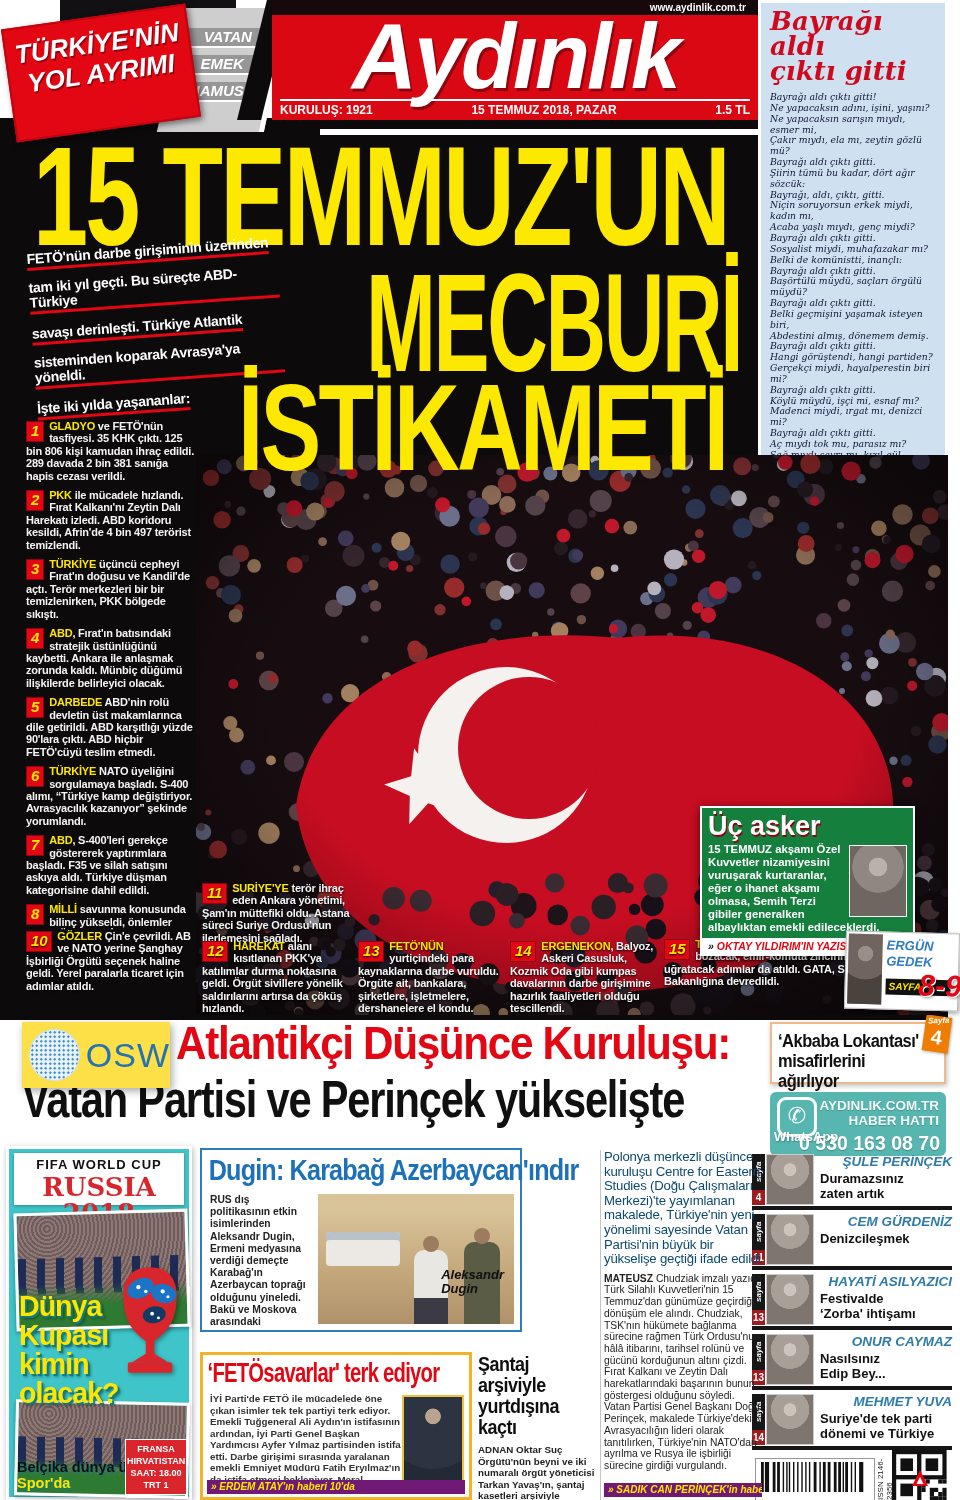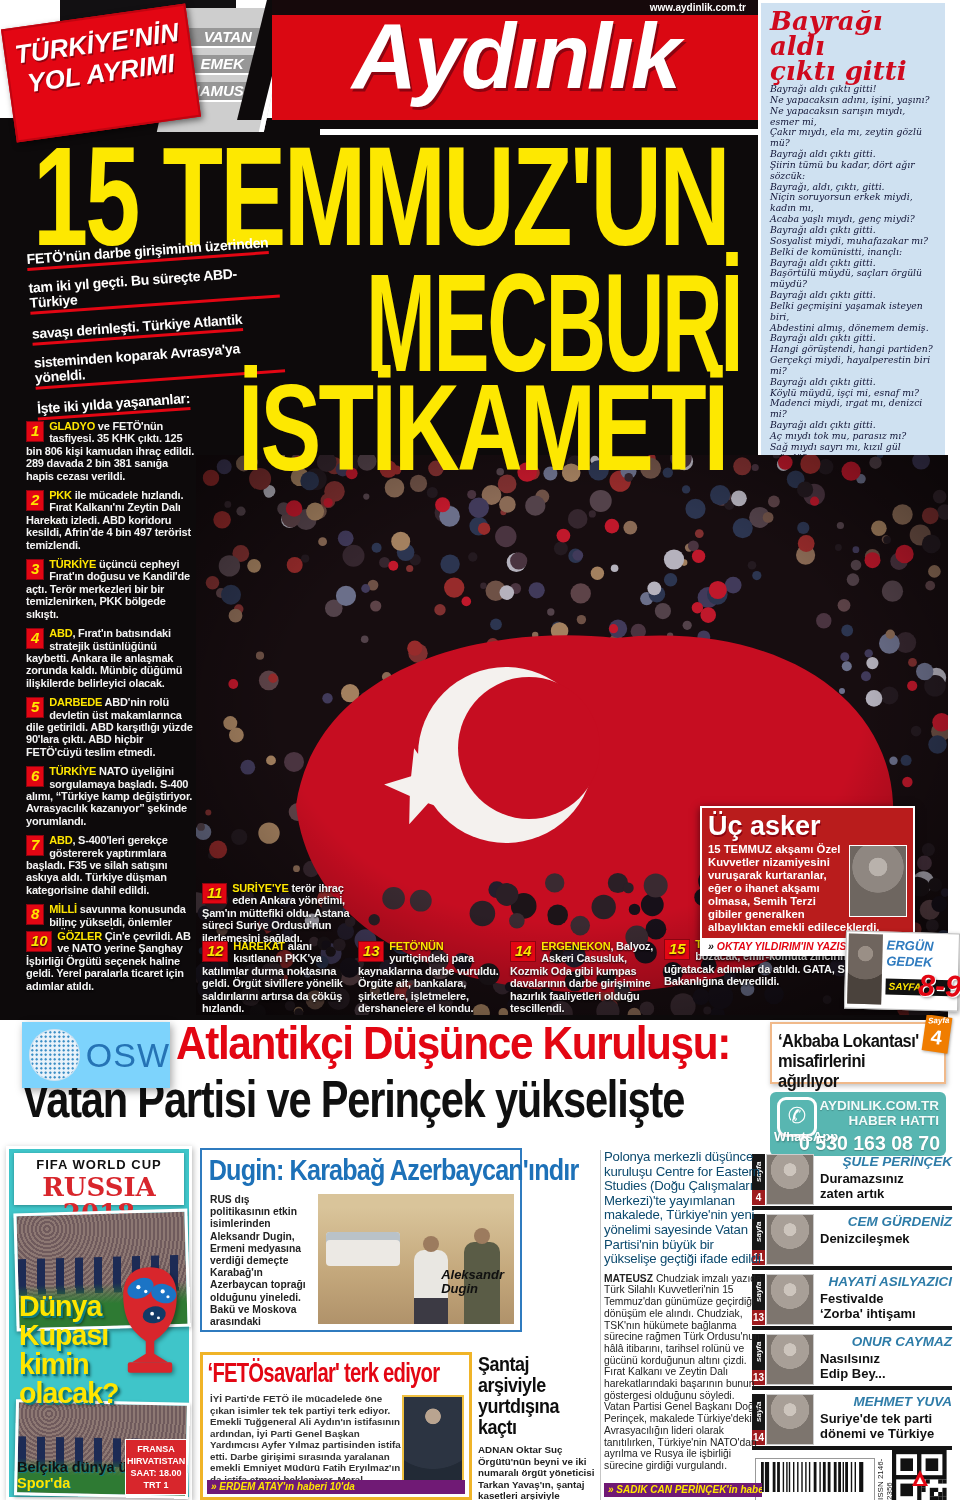--- a/index.html
+++ b/index.html
@@ -21,21 +21,21 @@
   #mast-red{left:272px;top:15px;width:486px;height:105px;background:#da0812}
   #mast-title{position:absolute;left:0;right:0;top:-8px;text-align:center;color:#fff;
               font:italic 900 90px/98px "Liberation Sans",sans-serif;letter-spacing:-3px;
               text-shadow:2px 3px 0 #8c0410;transform:scaleY(1.02)}
   #mast-bottom{position:absolute;left:8px;right:8px;bottom:2px;border-top:2px solid #fff;
                display:flex;justify-content:space-between;color:#fff;
                font:bold 12px/16px "Liberation Sans",sans-serif;padding-top:1px}
   
   #poem{left:758px;top:0;width:190px;height:662px;background:#cfe1f1;border:3px solid #fff;
         box-sizing:border-box;padding:6px 9px;overflow:hidden}
-  #poem-title{color:#cf0a1e;font:italic 900 26px/25px "DejaVu Serif",serif;}
+  #poem-title{color:#cf0a1e;font:italic 900 26px/25px "DejaVu Serif",serif;margin-bottom:8px}
   .poem-line{color:#101335;font:italic 500 9.3px/10.85px "DejaVu Serif",serif}
   
   #blackzone{left:0;top:118px;width:948px;height:902px;background:#0d0a0b}
   #white-rule{left:320px;top:129px;width:438px;height:6px;background:#fff}
   .hl{color:#fde801;font-weight:900;white-space:nowrap;letter-spacing:-3px;
       font-family:"Liberation Sans",sans-serif;transform-origin:left top;line-height:.8}
   #hl1{left:33px;top:140px;font-size:110px;transform:scaleX(.9) scaleY(1.28)}
   #hl2{left:366px;top:268px;font-size:105px;transform:scaleX(.8) scaleY(1.32);z-index:4}
   #hl3{left:238px;top:378px;font-size:100px;transform:scaleX(.91) scaleY(1.22);z-index:4}
   #lede{left:26px;top:250px;width:250px;transform:rotate(-4deg);transform-origin:left top}
@@ -45,41 +45,41 @@
   #photo svg{display:block}
   
   .item,.bitem{color:#f4f4f4;font:bold 11px/12.4px "Liberation Sans",sans-serif;letter-spacing:-.2px}
   .item{margin-bottom:7px}
   .inum{float:left;background:#e30613;color:#ffe600;font:italic 900 15px/16px "Liberation Sans",sans-serif;
         padding:1px 4px 2px;margin:1px 5px 1px 0;border:1px solid #8c0410}
   .ilead{color:#ffe600}
   #items-a{left:26px;top:420px;width:172px;height:510px;overflow:hidden;z-index:3}
   .bitem{position:absolute;z-index:4;text-shadow:0 1px 2px #000}
   
-  #ucasker{left:700px;top:806px;width:215px;background:#b91c1c;border:2px solid #fff;
+  #ucasker{left:700px;top:806px;width:215px;background:#15803d;border:2px solid #fff;
            box-sizing:border-box;padding:4px 6px 0;z-index:5;box-shadow:0 2px 8px rgba(0,0,0,.6)}
   #ucasker-title{color:#fff;font:900 27px/29px "Liberation Sans",sans-serif;text-shadow:1px 2px 0 #8c0410}
   #ucasker-body{color:#fff;font:bold 11.3px/13px "Liberation Sans",sans-serif;margin-top:2px}
   #ucasker-photo{float:right;width:56px;height:70px;margin:2px 0 2px 4px;border:1px solid #fff;
      background:radial-gradient(circle at 50% 30%,#b9b2ac 16%,#8f8781 17% 45%,#6e6660 46%),linear-gradient(#d8d4cf,#a09890)}
   #ucasker-foot{background:#fff;margin:4px -6px 0;padding:1px 6px;color:#e30613;
                 font:italic bold 10.5px/14px "Liberation Sans",sans-serif}
   #ucasker-foot b{color:#111}
   
   #ergun{left:845px;top:932px;width:112px;height:76px;background:#fff;border:1px solid #bbb;
          transform:rotate(1.5deg);z-index:6;box-shadow:1px 2px 5px rgba(0,0,0,.4)}
   #ergun-photo{position:absolute;left:2px;top:2px;width:34px;height:70px;
      background:radial-gradient(circle at 50% 28%,#9a8f86 14%,#6f655e 15% 48%,#4a423c 49%),linear-gradient(#cfc9c2,#8d857e)}
   .ergun-name{position:absolute;left:40px;color:#2f7bbf;font:italic 900 13px/14px "Liberation Sans",sans-serif}
   #ergun-sayfa{position:absolute;left:40px;top:46px;width:62px;height:16px;background:#111;
                color:#ffe600;font:italic 900 10px/16px "Liberation Sans",sans-serif;padding-left:3px}
   #ergun-pages{position:absolute;right:-4px;top:36px;color:#e30613;
                font:italic 900 30px/32px "Liberation Sans",sans-serif;text-shadow:1px 1px 0 #fff,2px 2px 3px rgba(0,0,0,.4)}
   
-  #osw-box{left:22px;top:1022px;width:148px;height:66px;background:#7dd3fc;box-shadow:2px 3px 8px rgba(0,0,0,.35);
+  #osw-box{left:22px;top:1022px;width:148px;height:66px;background:#fde047;box-shadow:2px 3px 8px rgba(0,0,0,.35);
            display:flex;align-items:center;padding-left:7px;box-sizing:border-box;z-index:2}
   #osw-globe{width:50px;height:50px;border-radius:50%;
      background-image:radial-gradient(#2e86c1 1.1px,rgba(0,0,0,0) 1.3px);background-size:4.5px 4.5px;
      background-color:#eaf3fa;border:1px solid #cfe2f0}
   #osw-text{color:#2573b5;font:500 34px/36px "Liberation Sans",sans-serif;letter-spacing:1px;margin-left:6px}
   #kicker{left:176px;top:1018px;color:#e30613;font:900 46px/50px "Liberation Sans",sans-serif;
           white-space:nowrap;transform:scaleX(.92);transform-origin:left top;letter-spacing:-1.5px}
   #headline2{left:22px;top:1070px;color:#101010;font:900 52px/58px "Liberation Sans",sans-serif;
              white-space:nowrap;transform:scaleX(.8);transform-origin:left top;letter-spacing:-1.5px}
   
@@ -188,20 +188,25 @@
     <div class="value-bar">NAMUS</div>
   </div>
   <div class="abs" id="stamp">
     <div>TÜRKİYE'NİN</div>
     <div>YOL AYRIMI</div>
   </div>
   <div class="abs" id="mast-slash"></div>
   <div class="abs" id="site-bar">www.aydinlik.com.tr</div>
   <div class="abs" id="mast-red">
     <div id="mast-title">Aydınlık</div>
+    <div id="mast-bottom">
+      <span>KURULUŞ: 1921</span>
+      <span>15 TEMMUZ 2018, PAZAR</span>
+      <span>1.5 TL</span>
+    </div>
   </div>
 
   <div class="abs" id="poem">
     <div id="poem-title"><span>Bayrağı aldı</span><br><span>çıktı gitti</span></div>
     <div>
 
     <div class="poem-line">Bayrağı aldı çıktı gitti!</div>
         <div class="poem-line">Ne yapacaksın adını, işini, yaşını?</div>
         <div class="poem-line">Ne yapacaksın sarışın mıydı, esmer mi,</div>
         <div class="poem-line">Çakır mıydı, ela mı, zeytin gözlü mü?</div>

